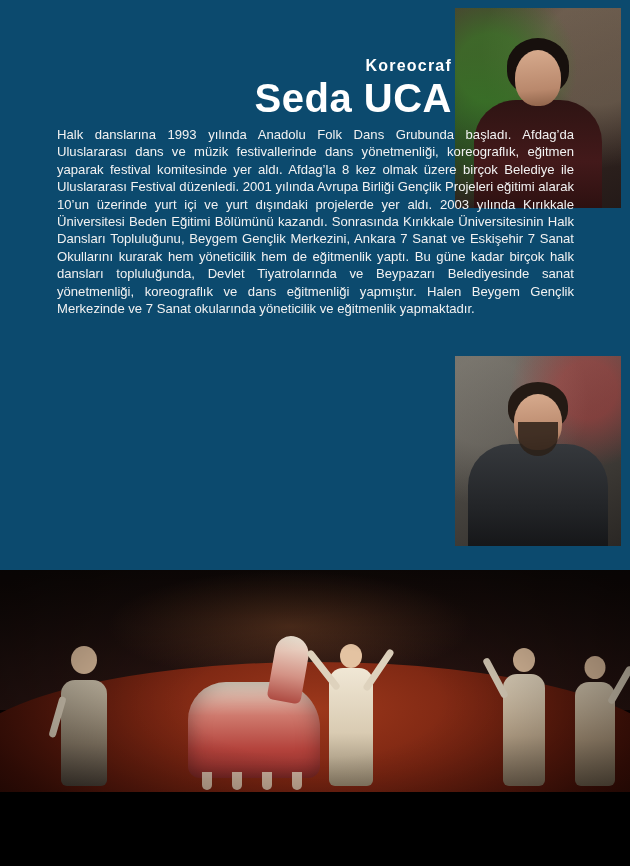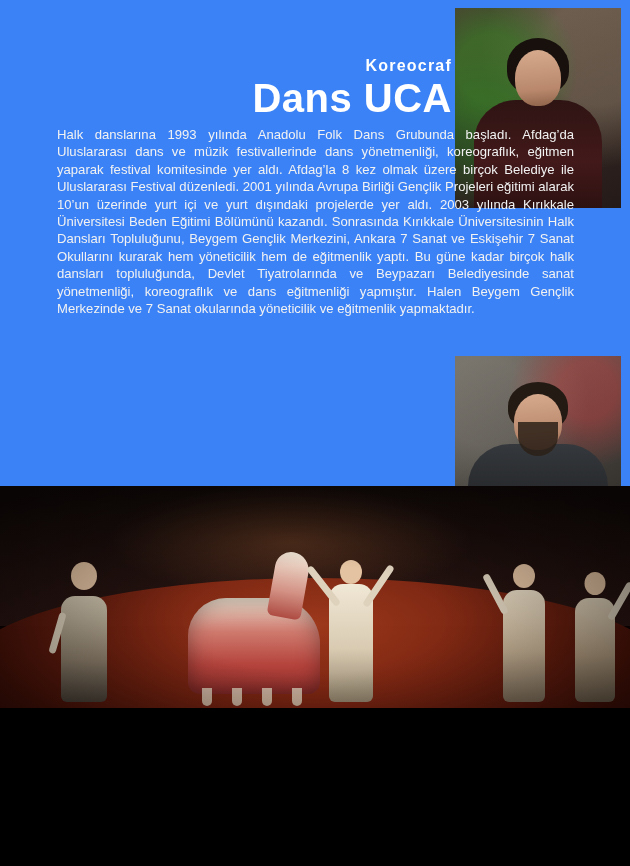--- a/index.html
+++ b/index.html
@@ -10,22 +10,22 @@
   body {
     width: 630px;
     height: 866px;
     overflow: hidden;
     font-family: "Liberation Sans", sans-serif;
     color: #ffffff;
   }
   .page {
     position: relative;
     width: 630px;
-    height: 708px;
-    background: #3b82f6;
+    height: 792px;
+    background: #0c4a6e;
     overflow: hidden;
   }
 
   
   .profile {
     position: absolute;
     left: 0;
     width: 630px;
   }
   .profile-1 { top: 0px; height: 345px; }
@@ -247,21 +247,21 @@
   <div class="profile profile-1">
 
     <div class="photo photo-1">
       <div class="bg"></div>
       <div class="body-shape"></div>
       <div class="hair"></div>
       <div class="head"></div>
     </div>
 
     <div class="role role-1">Koreocraf</div>
-    <div class="name name-1">Dans UCA</div>
+    <div class="name name-1">Seda UCA</div>
     <div class="bio bio-1">Halk danslarına 1993 yılında Anadolu Folk Dans Grubunda başladı. Afdag’da Uluslararası dans ve müzik festivallerinde dans yönetmenliği, koreograflık, eğitmen yaparak festival komitesinde yer aldı. Afdag’la 8 kez olmak üzere birçok Belediye ile Uluslararası Festival düzenledi. 2001 yılında Avrupa Birliği Gençlik Projeleri eğitimi alarak 10’un üzerinde yurt içi ve yurt dışındaki projelerde yer aldı. 2003 yılında Kırıkkale Üniversitesi Beden Eğitimi Bölümünü kazandı. Sonrasında Kırıkkale Üniversitesinin Halk Dansları Topluluğunu, Beygem Gençlik Merkezini, Ankara 7 Sanat ve Eskişehir 7 Sanat Okullarını kurarak hem yöneticilik hem de eğitmenlik yaptı. Bu güne kadar birçok halk dansları topluluğunda, Devlet Tiyatrolarında ve Beypazarı Belediyesinde sanat yönetmenliği, koreograflık ve dans eğitmenliği yapmıştır. Halen Beygem Gençlik Merkezinde ve 7 Sanat okularında yöneticilik ve eğitmenlik yapmaktadır.</div>
   </div>
 
   <div class="profile profile-2">
 
     <div class="photo photo-2">
       <div class="bg"></div>
       <div class="body-shape"></div>
       <div class="hair"></div>
       <div class="head"></div>

